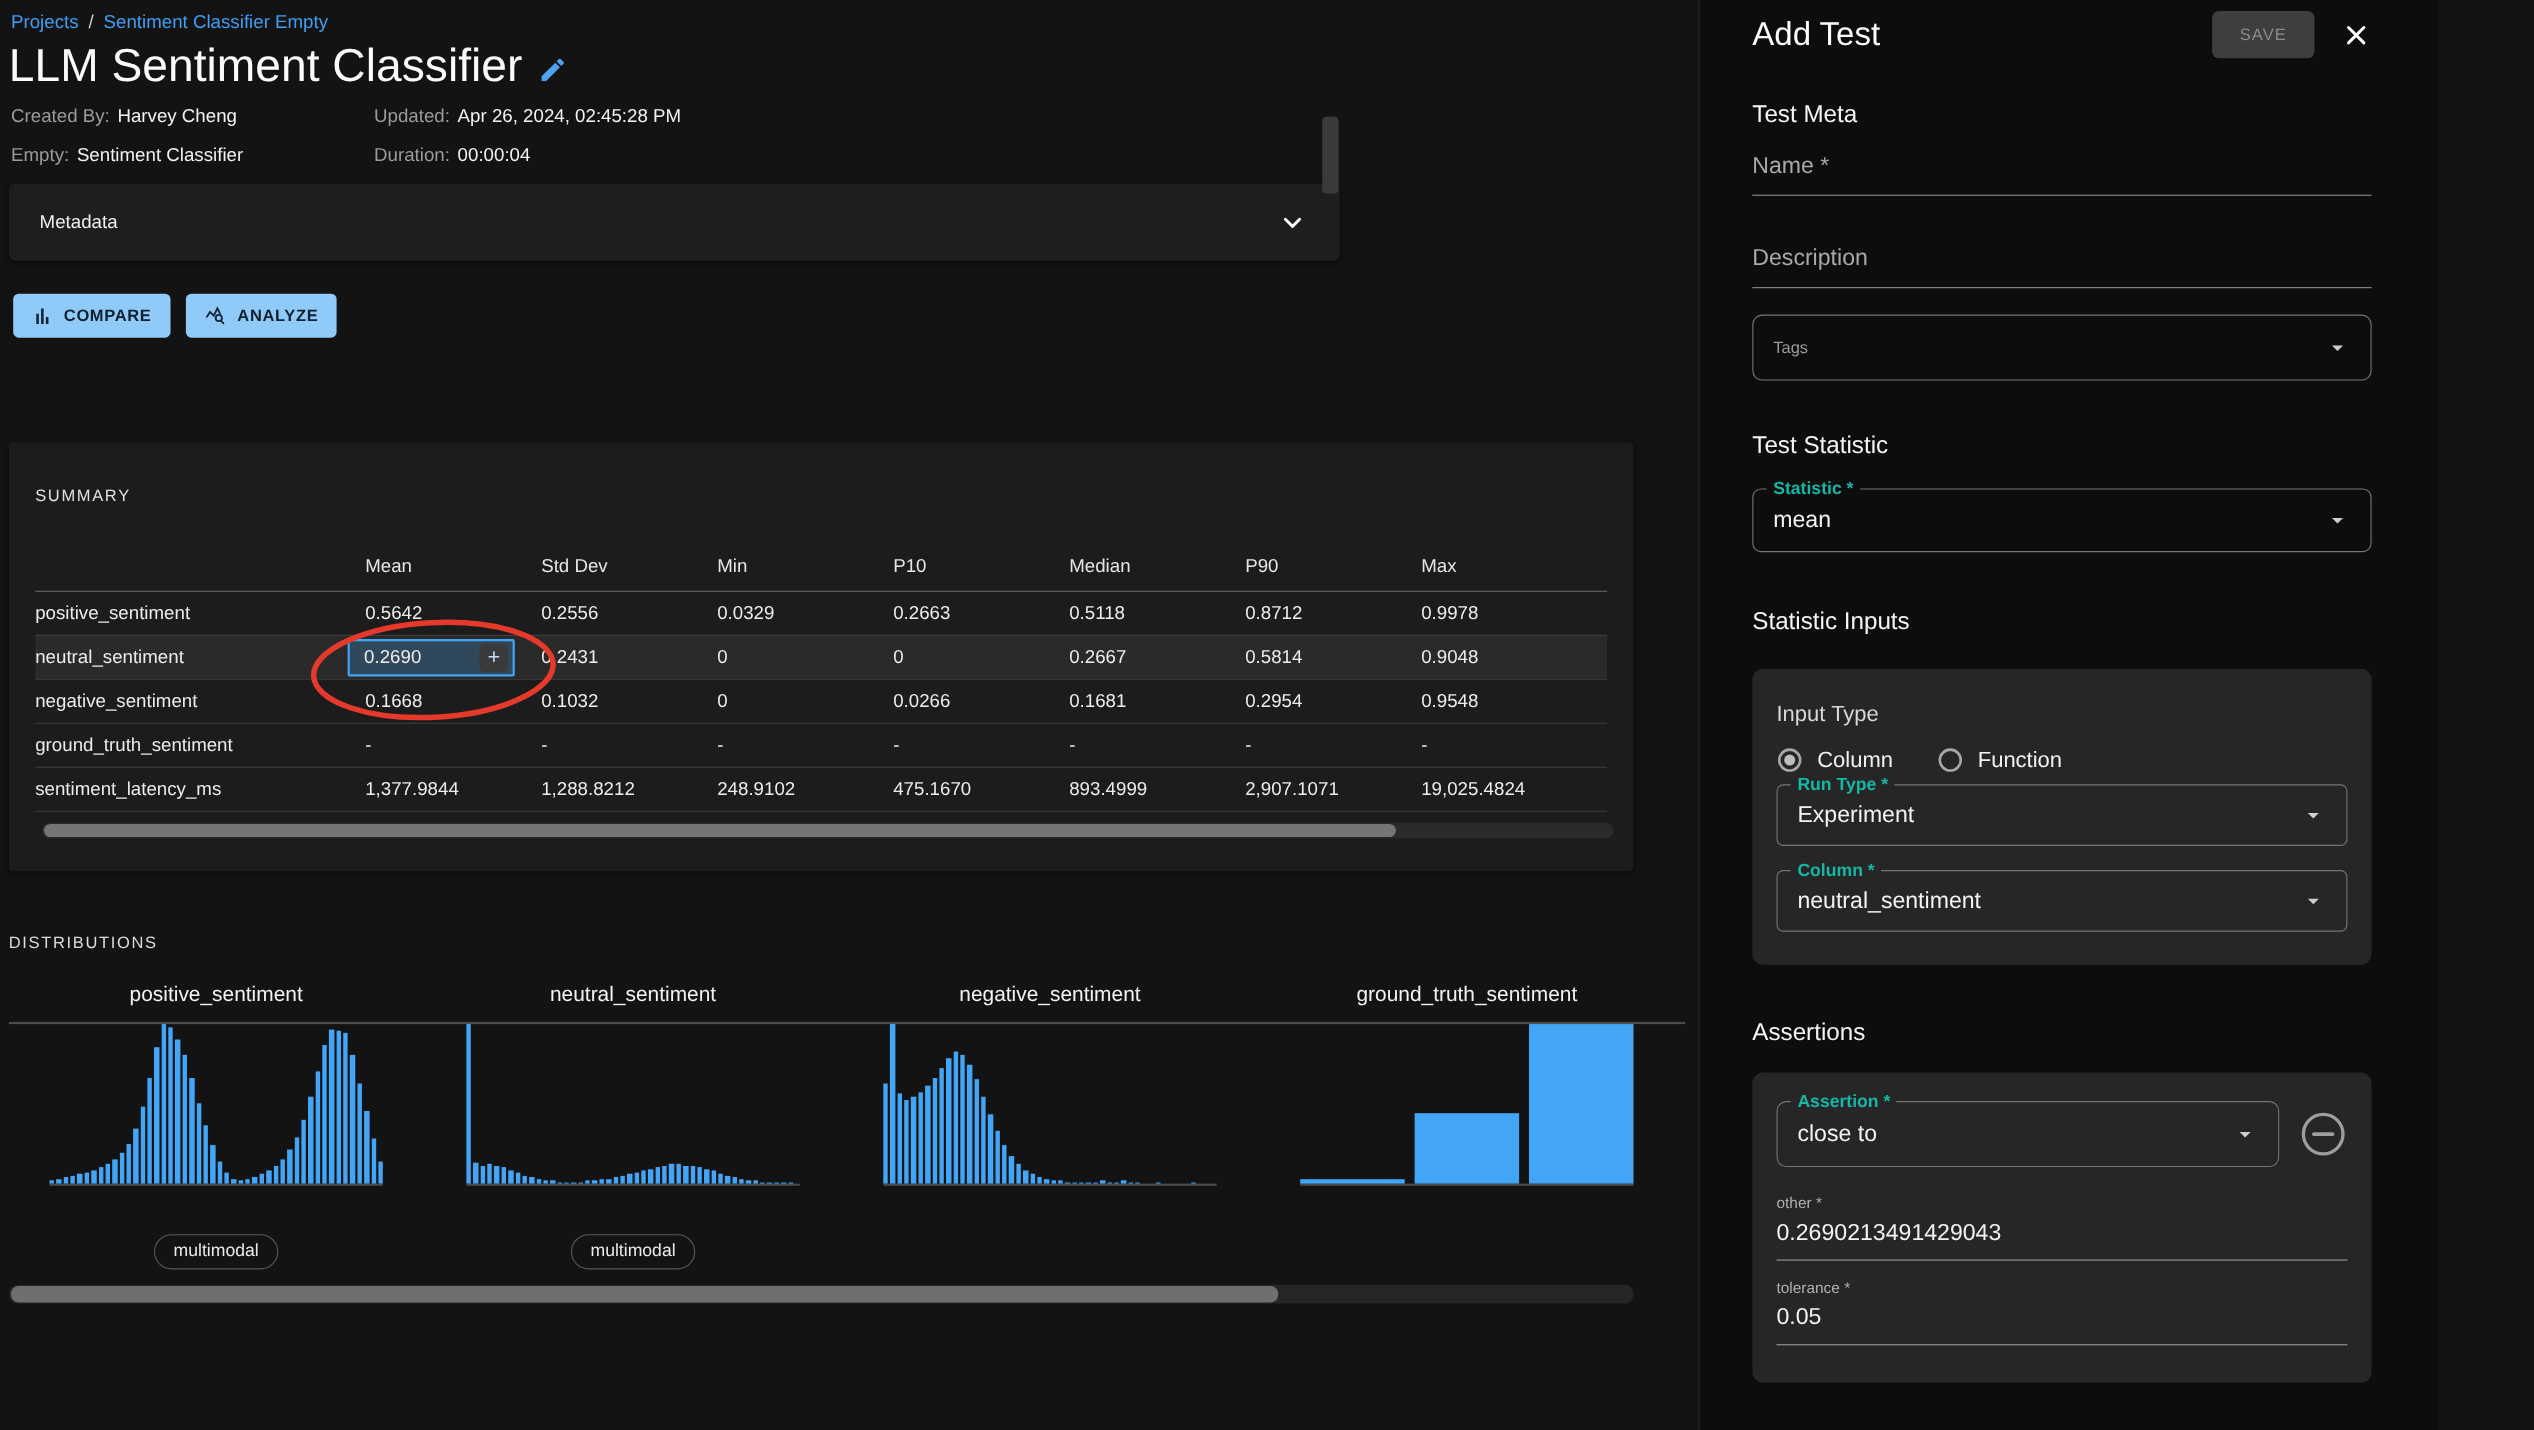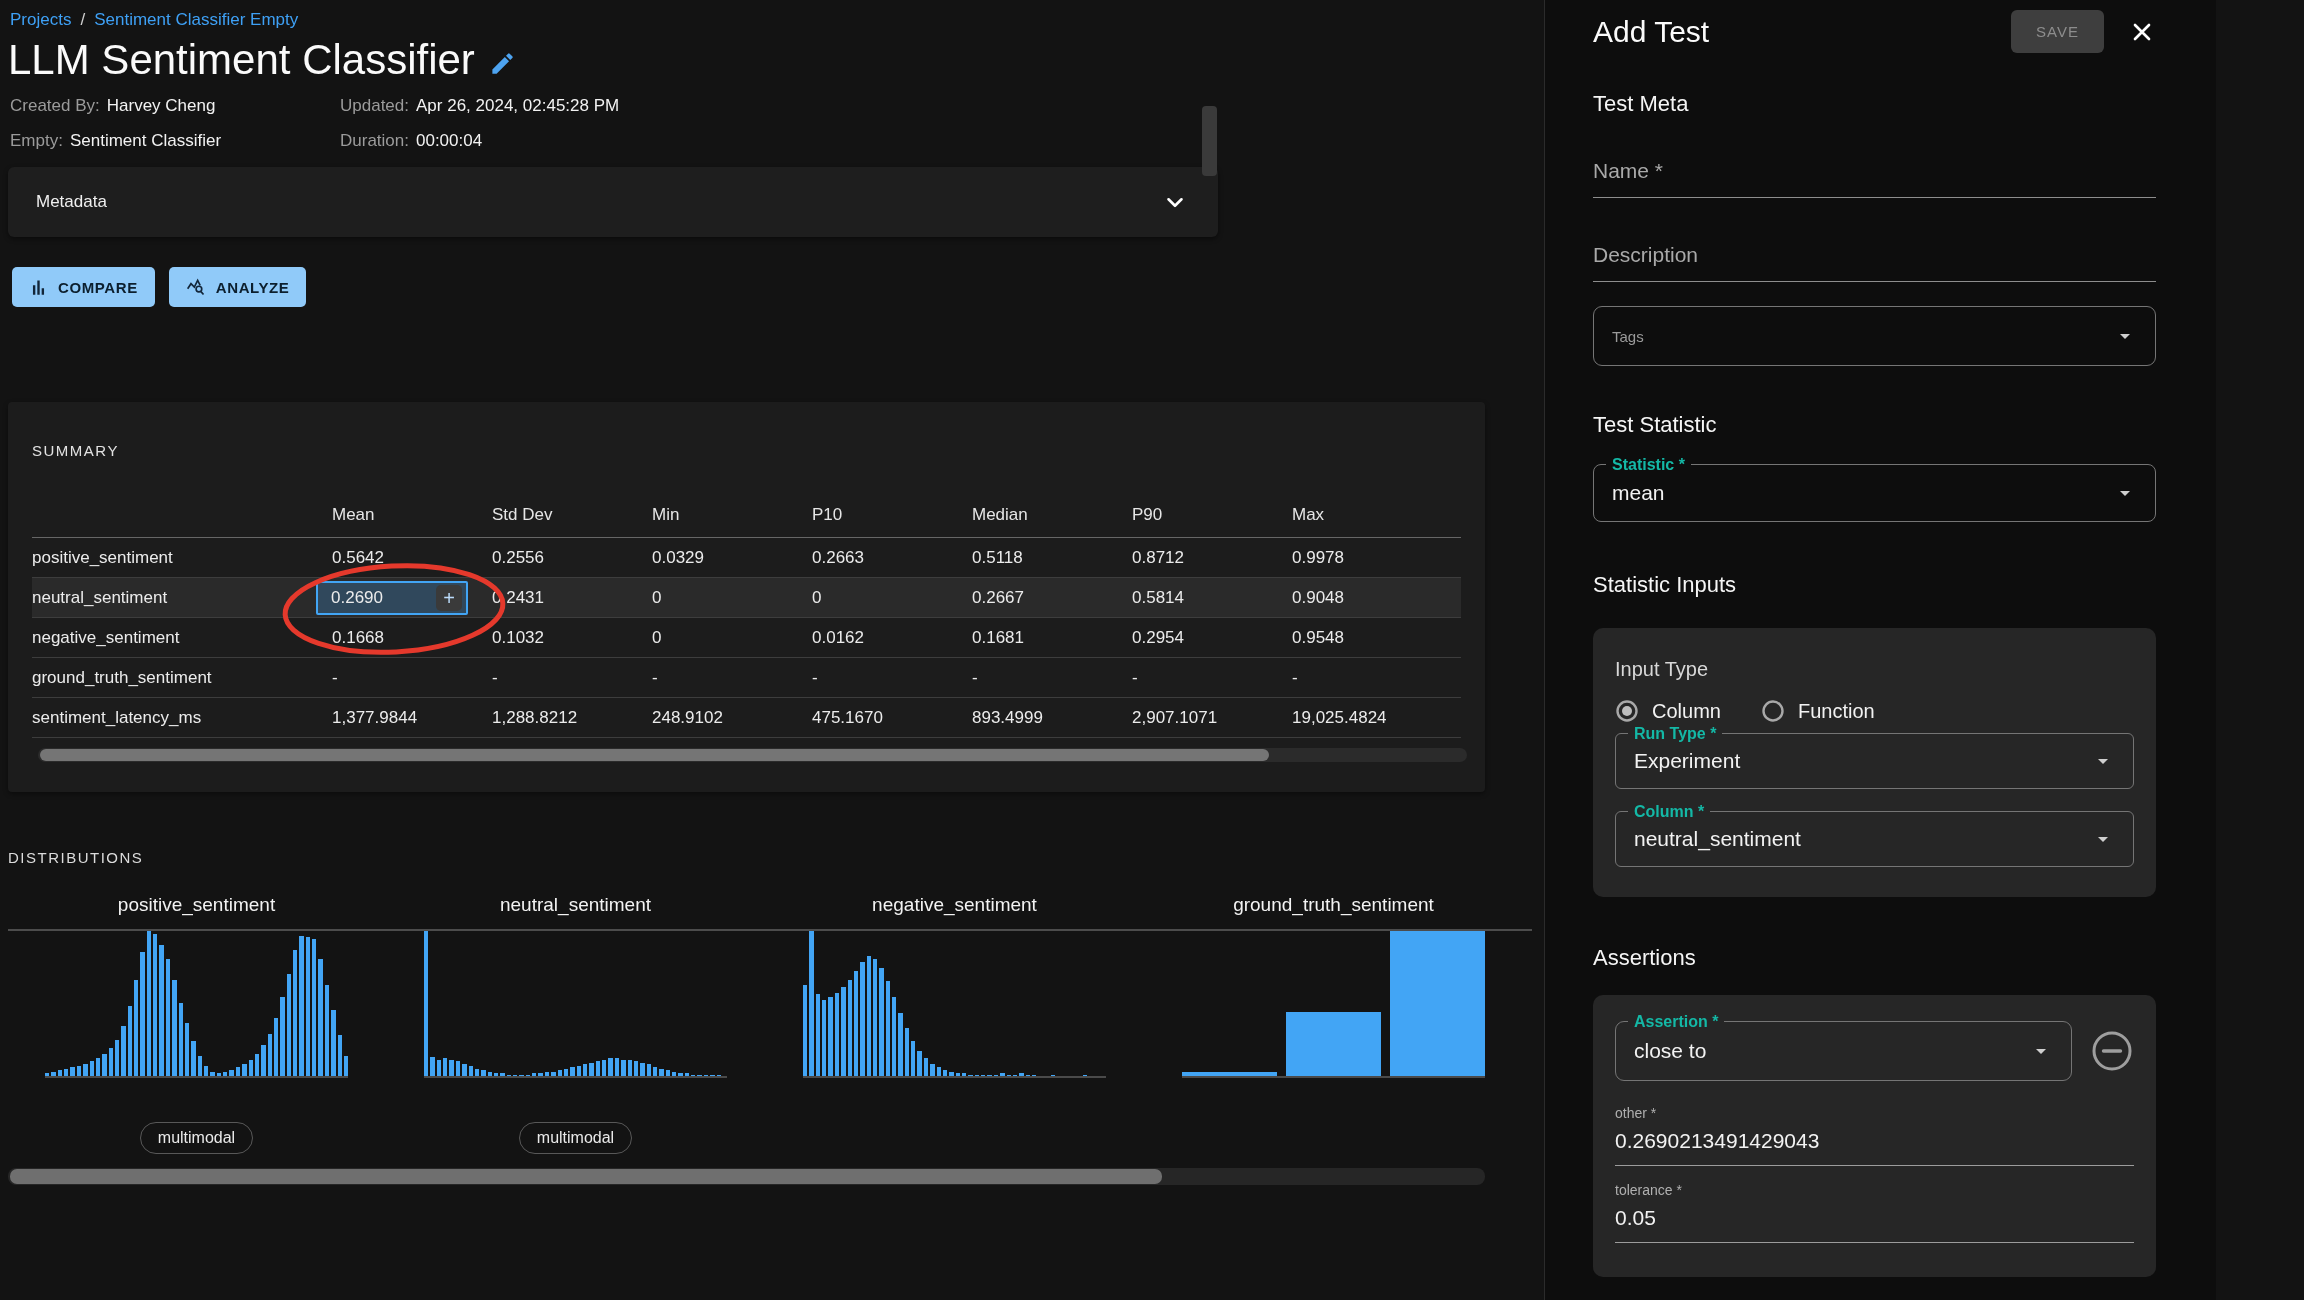--- a/index.html
+++ b/index.html
@@ -203,21 +203,21 @@
           <div class="td">0</div>
           <div class="td">0.2667</div>
           <div class="td">0.5814</div>
           <div class="td">0.9048</div>
         </div>
         <div class="trow">
           <div class="td label">negative_sentiment</div>
           <div class="td">0.1668</div>
           <div class="td">0.1032</div>
           <div class="td">0</div>
-          <div class="td">0.0162</div>
+          <div class="td">0.0266</div>
           <div class="td">0.1681</div>
           <div class="td">0.2954</div>
           <div class="td">0.9548</div>
         </div>
         <div class="trow">
           <div class="td label">ground_truth_sentiment</div>
           <div class="td">-</div>
           <div class="td">-</div>
           <div class="td">-</div>
           <div class="td">-</div>
@@ -438,21 +438,21 @@
     <button class="save-btn">SAVE</button>
     <span class="close-btn">
       <svg width="28" height="28" viewBox="0 0 24 24" fill="none" stroke="#ffffff" stroke-width="2.3" stroke-linecap="round">
           <path d="M6 6l12 12M18 6L6 18"></path>
         </svg>
     </span>
   </div>
 
   <div class="sec-heading" style="margin-top:38px">Test Meta</div>
 
-  <div class="std-field" style="margin-top:38px">
+  <div class="std-field" style="margin-top:18px">
     <span class="ph">Name *</span>
   </div>
 
   <div class="std-field" style="margin-top:41px">
     <span class="ph">Description</span>
   </div>
 
   <div class="outlined" style="margin-top:24px; height:60px; border-radius:9px">
     <span class="sel-ph">Tags</span>
     <svg class="dd-arrow" width="24" height="24" viewBox="0 0 24 24" fill="#cfcfcf">

